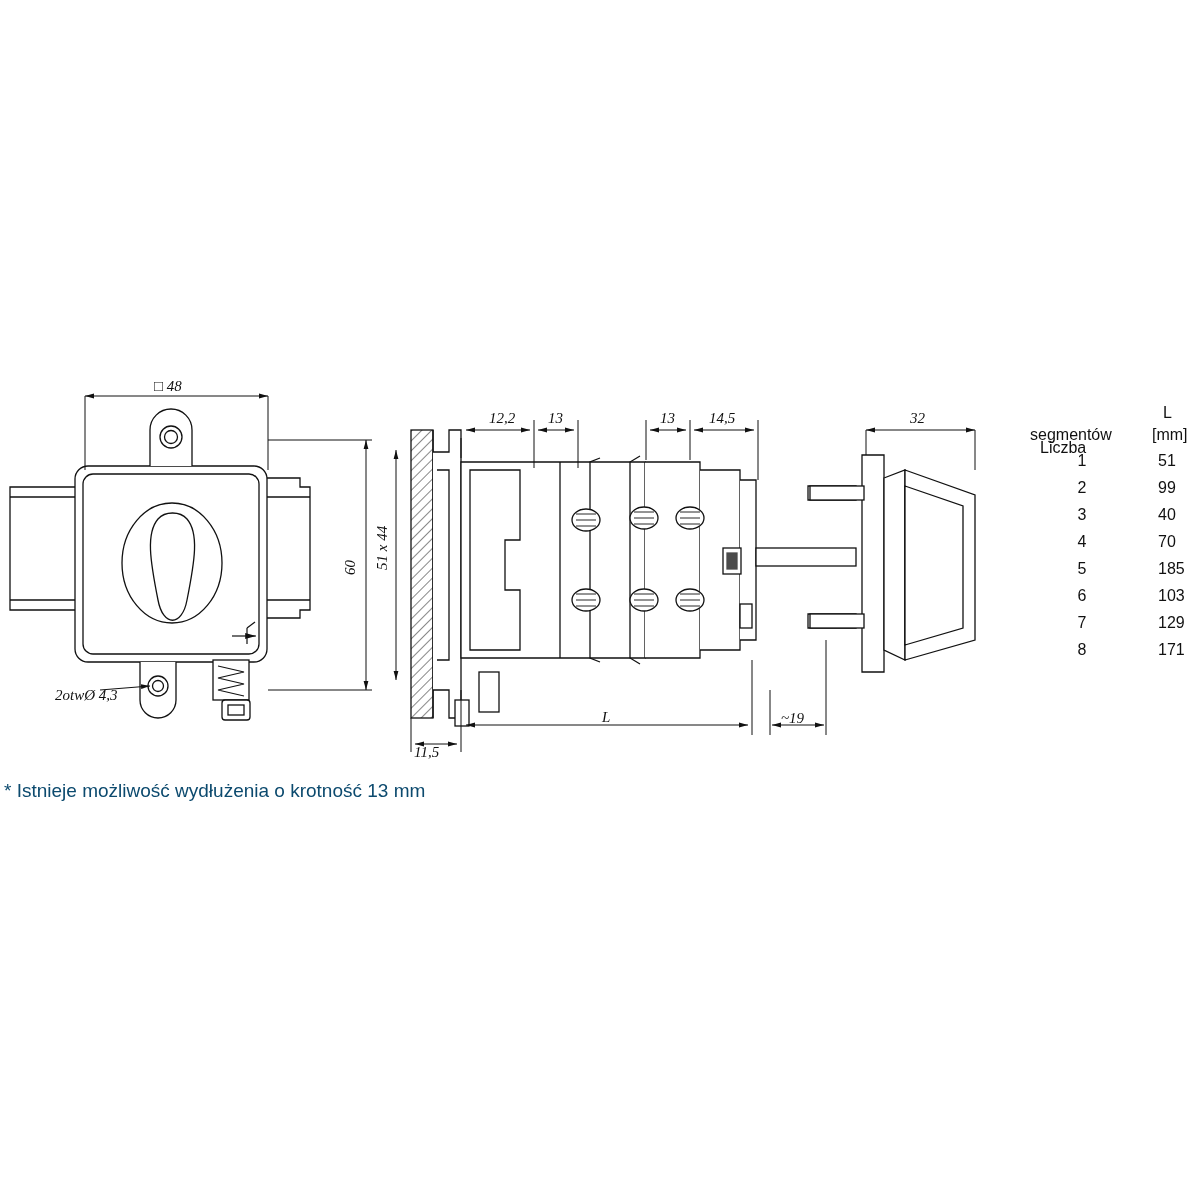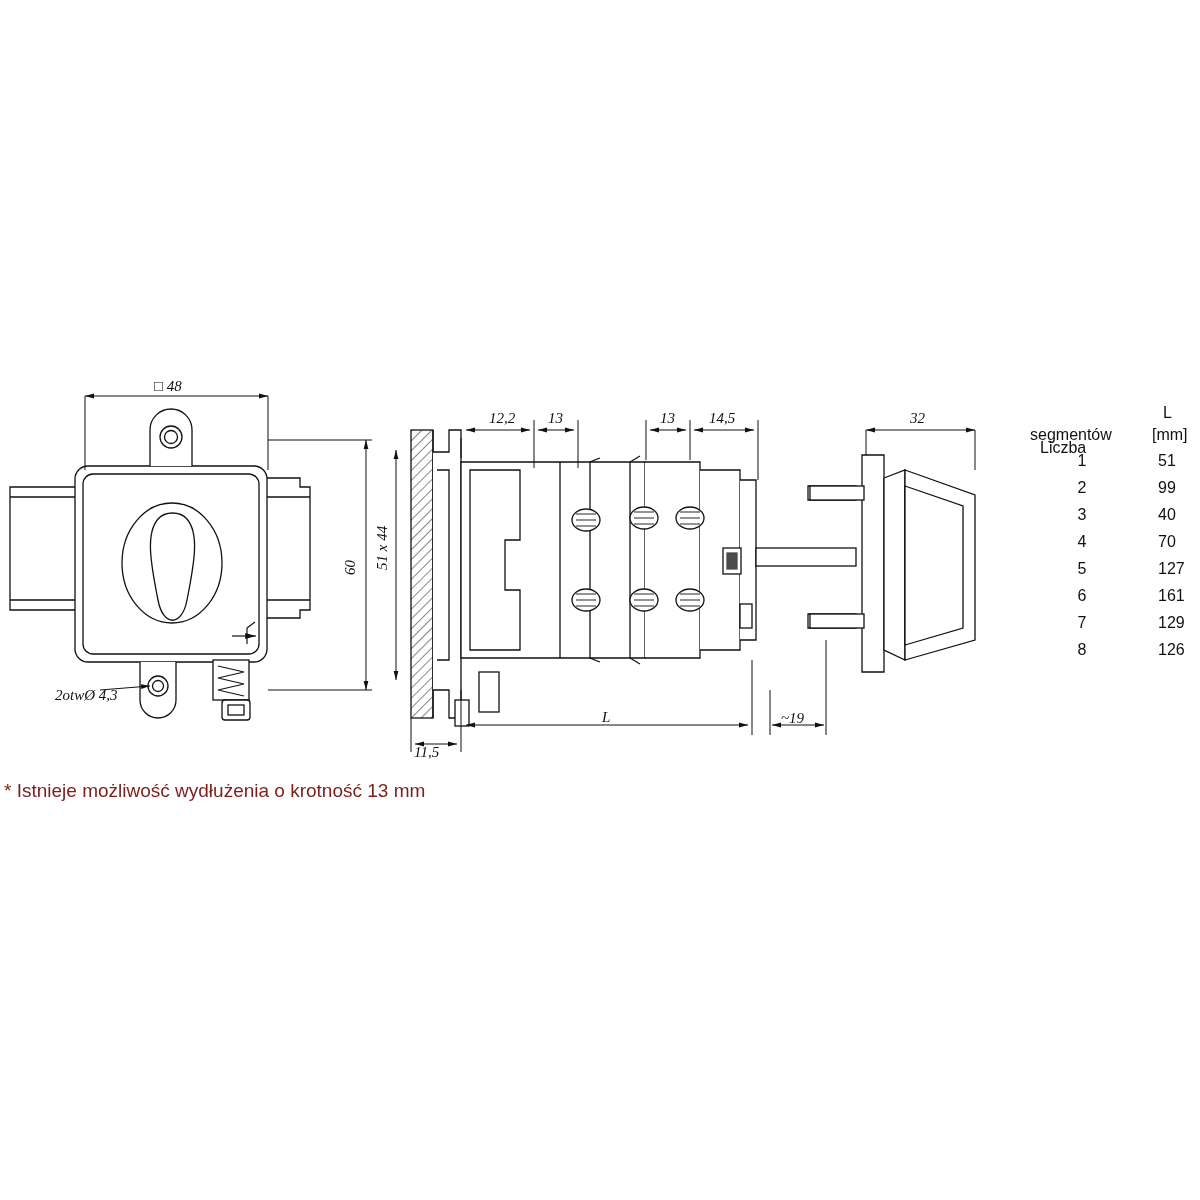--- a/index.html
+++ b/index.html
@@ -10,21 +10,21 @@
   .dim-text{font-family:"Liberation Serif",serif;font-style:italic;font-size:15px;fill:#111;}
   .tbl-head{position:absolute;left:1030px;top:404px;width:160px;}
   .tbl-head .h1{position:absolute;left:10px;top:0;white-space:nowrap;margin-top:35px;}
   .tbl-head .h2{position:absolute;left:0px;top:22px;white-space:nowrap;}
   .tbl-head .h3{position:absolute;left:133px;top:0;white-space:nowrap;}
   .tbl-head .h4{position:absolute;left:122px;top:22px;white-space:nowrap;}
   .rows{position:absolute;left:1030px;top:452px;width:170px;}
   .row{position:relative;height:27px;}
   .row .seg{position:absolute;left:42px;width:20px;text-align:center;}
   .row .len{position:absolute;left:128px;width:40px;text-align:left;}
-  .footnote{position:absolute;left:4px;top:780px;font-size:19px;color:#7f1d1d;
+  .footnote{position:absolute;left:4px;top:780px;font-size:19px;color:#0c4a6e;
             font-family:"Liberation Sans",sans-serif;white-space:nowrap;}
 </style>
 </head>
 <body>
 
 <div class="stage">
 
 <svg width="1200" height="1200" viewBox="0 0 1200 1200">
   <defs>
     <marker id="arrL" markerWidth="10" markerHeight="8" refX="9" refY="4" orient="auto">
@@ -210,31 +210,31 @@
   <div class="row">
     <span class="seg">3</span>
     <span class="len">40</span>
   </div>
   <div class="row">
     <span class="seg">4</span>
     <span class="len">70</span>
   </div>
   <div class="row">
     <span class="seg">5</span>
-    <span class="len">127</span>
+    <span class="len">185</span>
   </div>
   <div class="row">
     <span class="seg">6</span>
-    <span class="len">161</span>
+    <span class="len">103</span>
   </div>
   <div class="row">
     <span class="seg">7</span>
     <span class="len">129</span>
   </div>
   <div class="row">
     <span class="seg">8</span>
-    <span class="len">126</span>
+    <span class="len">171</span>
   </div>
 </div>
 
 <div class="footnote">* Istnieje możliwość wydłużenia o krotność 13 mm</div>
 
 </div>
 
 </body></html>

